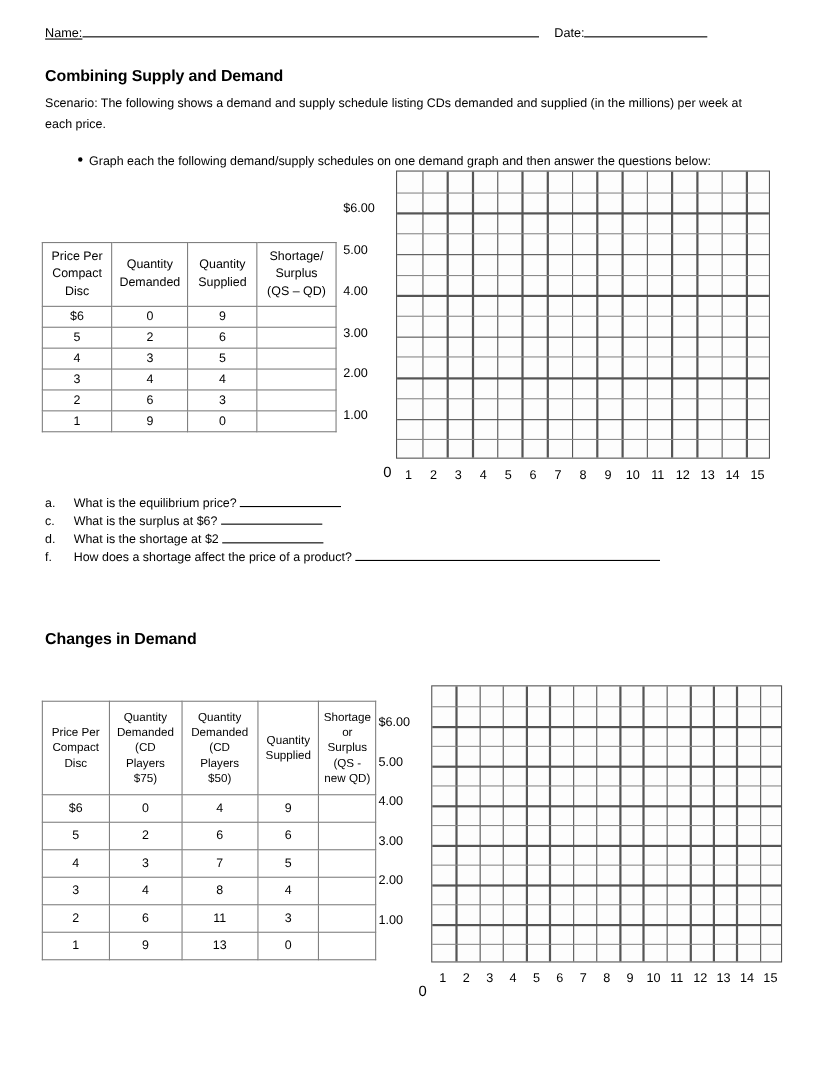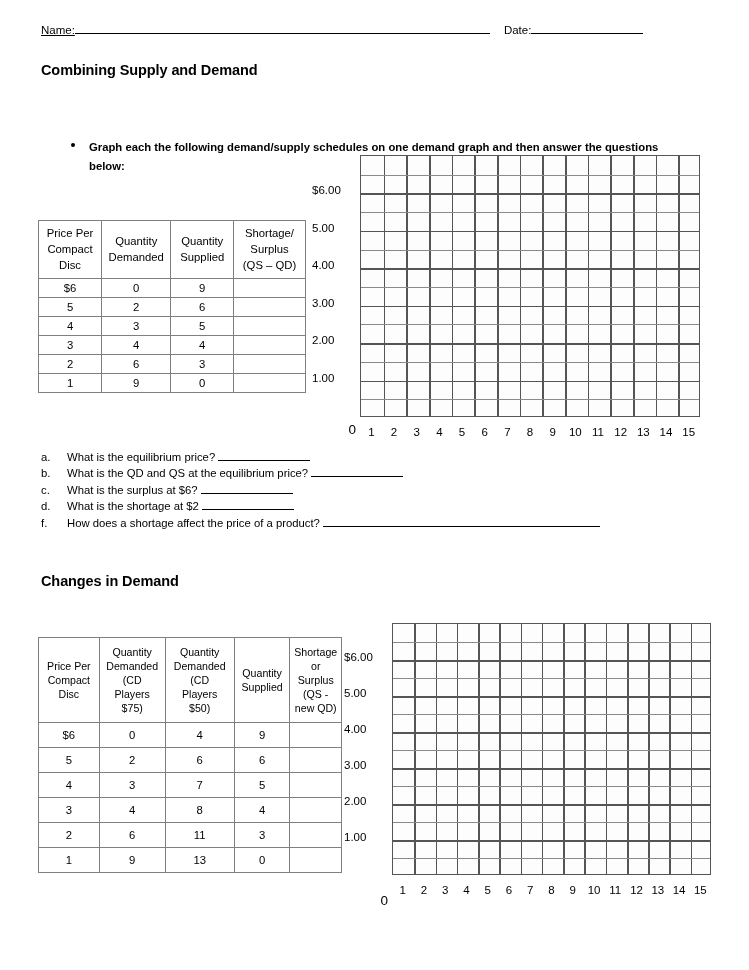--- a/index.html
+++ b/index.html
@@ -83,22 +83,21 @@
     position: absolute;
     left: 0px;
     top: 5px;
     width: 4px;
     height: 4px;
     background: #000;
     border-radius: 50%;
   }
   .bullet-txt {
     display: block;
-    margin-left: 18px;
-    font-weight: bold;
+    margin-left: 10px;
   }
 
   
   table.sched {
     position: absolute;
     border-collapse: collapse;
     font-size: 11.3px;
     background: #fff;
   }
   table.sched td, table.sched th {
@@ -188,20 +187,21 @@
 </head>
 <body>
 
 <div class="page">
 
   <div class="namerow">
     <span class="lbl">Name:</span><span class="rule-long"></span><span class="datelbl">Date:</span><span class="rule-date"></span>
   </div>
 
   <h1 class="sec" id="h-combining">Combining Supply and Demand</h1>
+  <div class="para" id="p-scenario1">Scenario: The following shows a demand and supply schedule listing CDs demanded and supplied (in the millions) per week at each price.</div>
 
   <div class="bullet-wrap">
     <span class="bullet-dot"></span>
     <span class="bullet-txt">Graph each the following demand/supply schedules on one demand graph and then answer the questions below:</span>
   </div>
 
   <table class="sched" id="table-supply-demand">
     <thead>
       <tr>
         <td style="width:66px">
@@ -313,21 +313,20 @@
       <div class="xlab" style="left: 261.333px; top: 276px; width: 28px;">10</div>
       <div class="xlab" style="left: 284px; top: 276px; width: 28px;">11</div>
       <div class="xlab" style="left: 306.667px; top: 276px; width: 28px;">12</div>
       <div class="xlab" style="left: 329.333px; top: 276px; width: 28px;">13</div>
       <div class="xlab" style="left: 352px; top: 276px; width: 28px;">14</div>
       <div class="xlab" style="left: 374.667px; top: 276px; width: 28px;">15</div>
     </div>
 
   <div class="qlist" id="question-list">
       <div class="qrow"><span class="qmark">a.</span><span class="qtext">What is the equilibrium price?</span><span class="blank" style="width: 92px;"></span></div>
-      <div class="qrow"><span class="qmark">b.</span><span class="qtext">What is the QD and QS at the equilibrium price?</span><span class="blank" style="width: 92px;"></span></div>
       <div class="qrow"><span class="qmark">c.</span><span class="qtext">What is the surplus at $6?</span><span class="blank" style="width: 92px;"></span></div>
       <div class="qrow"><span class="qmark">d.</span><span class="qtext">What is the shortage at $2</span><span class="blank" style="width: 92px;"></span></div>
       <div class="qrow"><span class="qmark">f.</span><span class="qtext">How does a shortage affect the price of a product?</span><span class="blank" style="width: 277px;"></span></div>
     </div>
 
   <h1 class="sec" id="h-changes">Changes in Demand</h1>
 
   <table class="sched" id="table-changes-demand">
     <thead>
       <tr id="thead-row-2">

